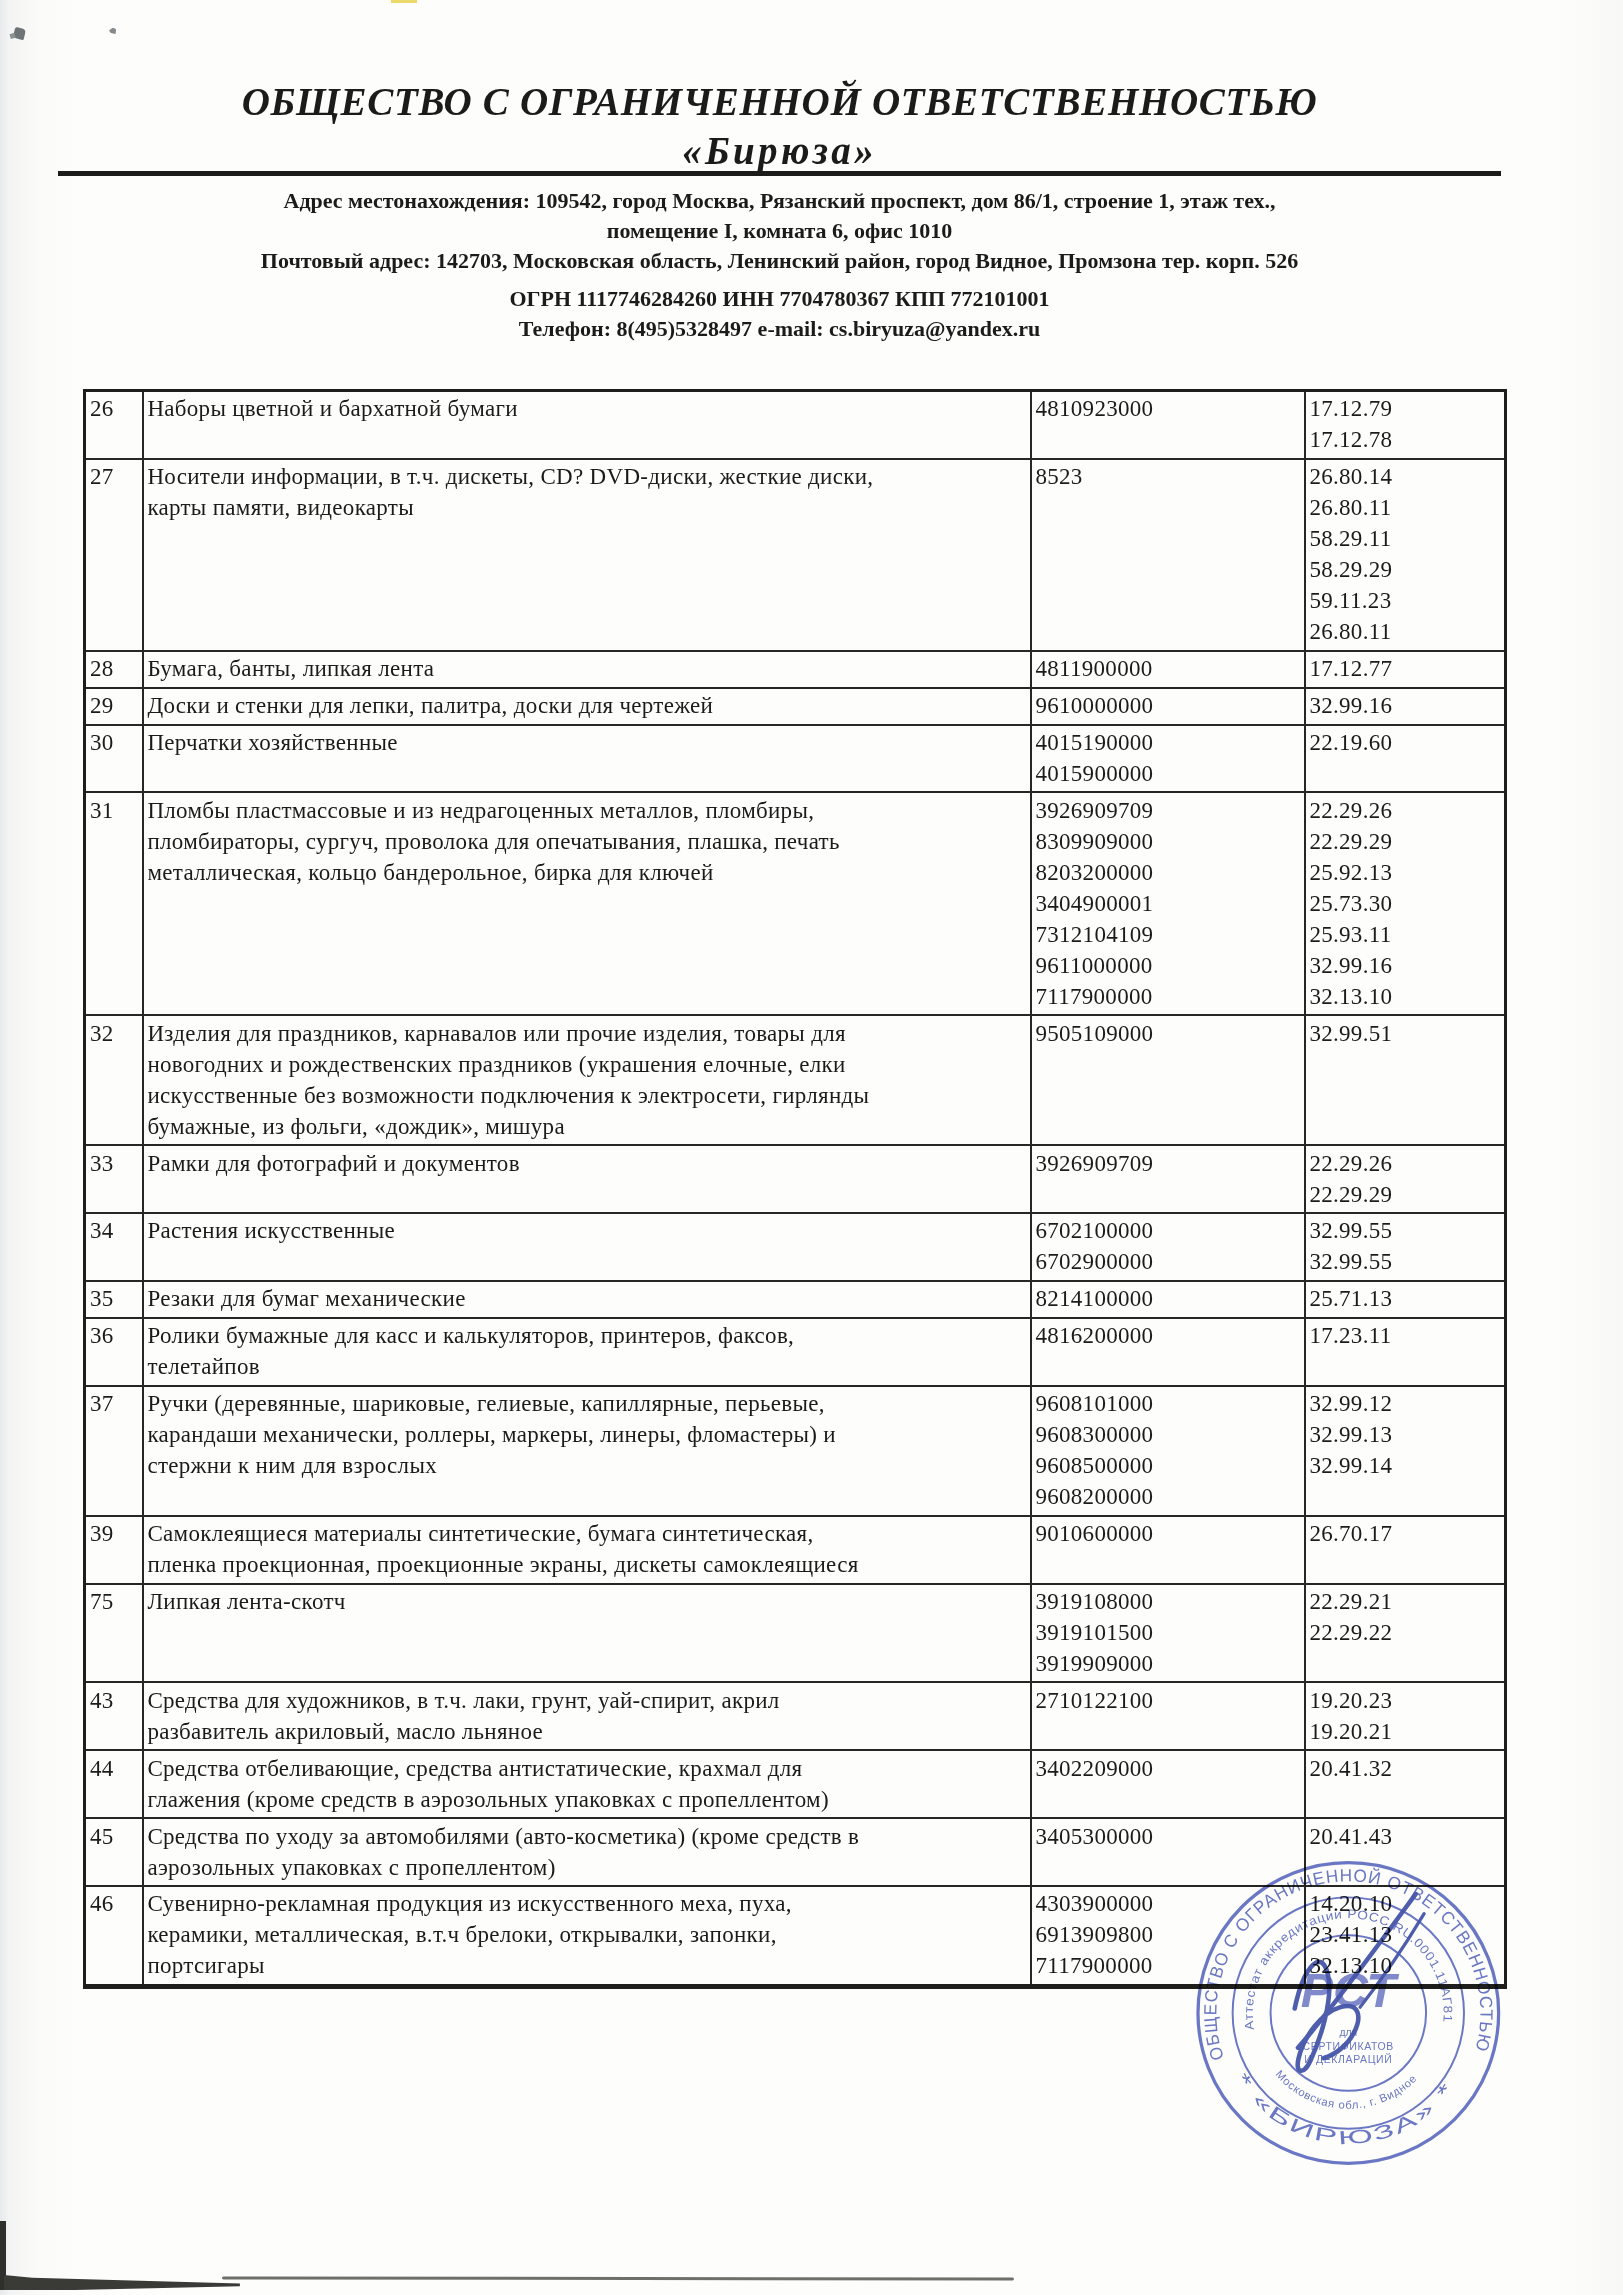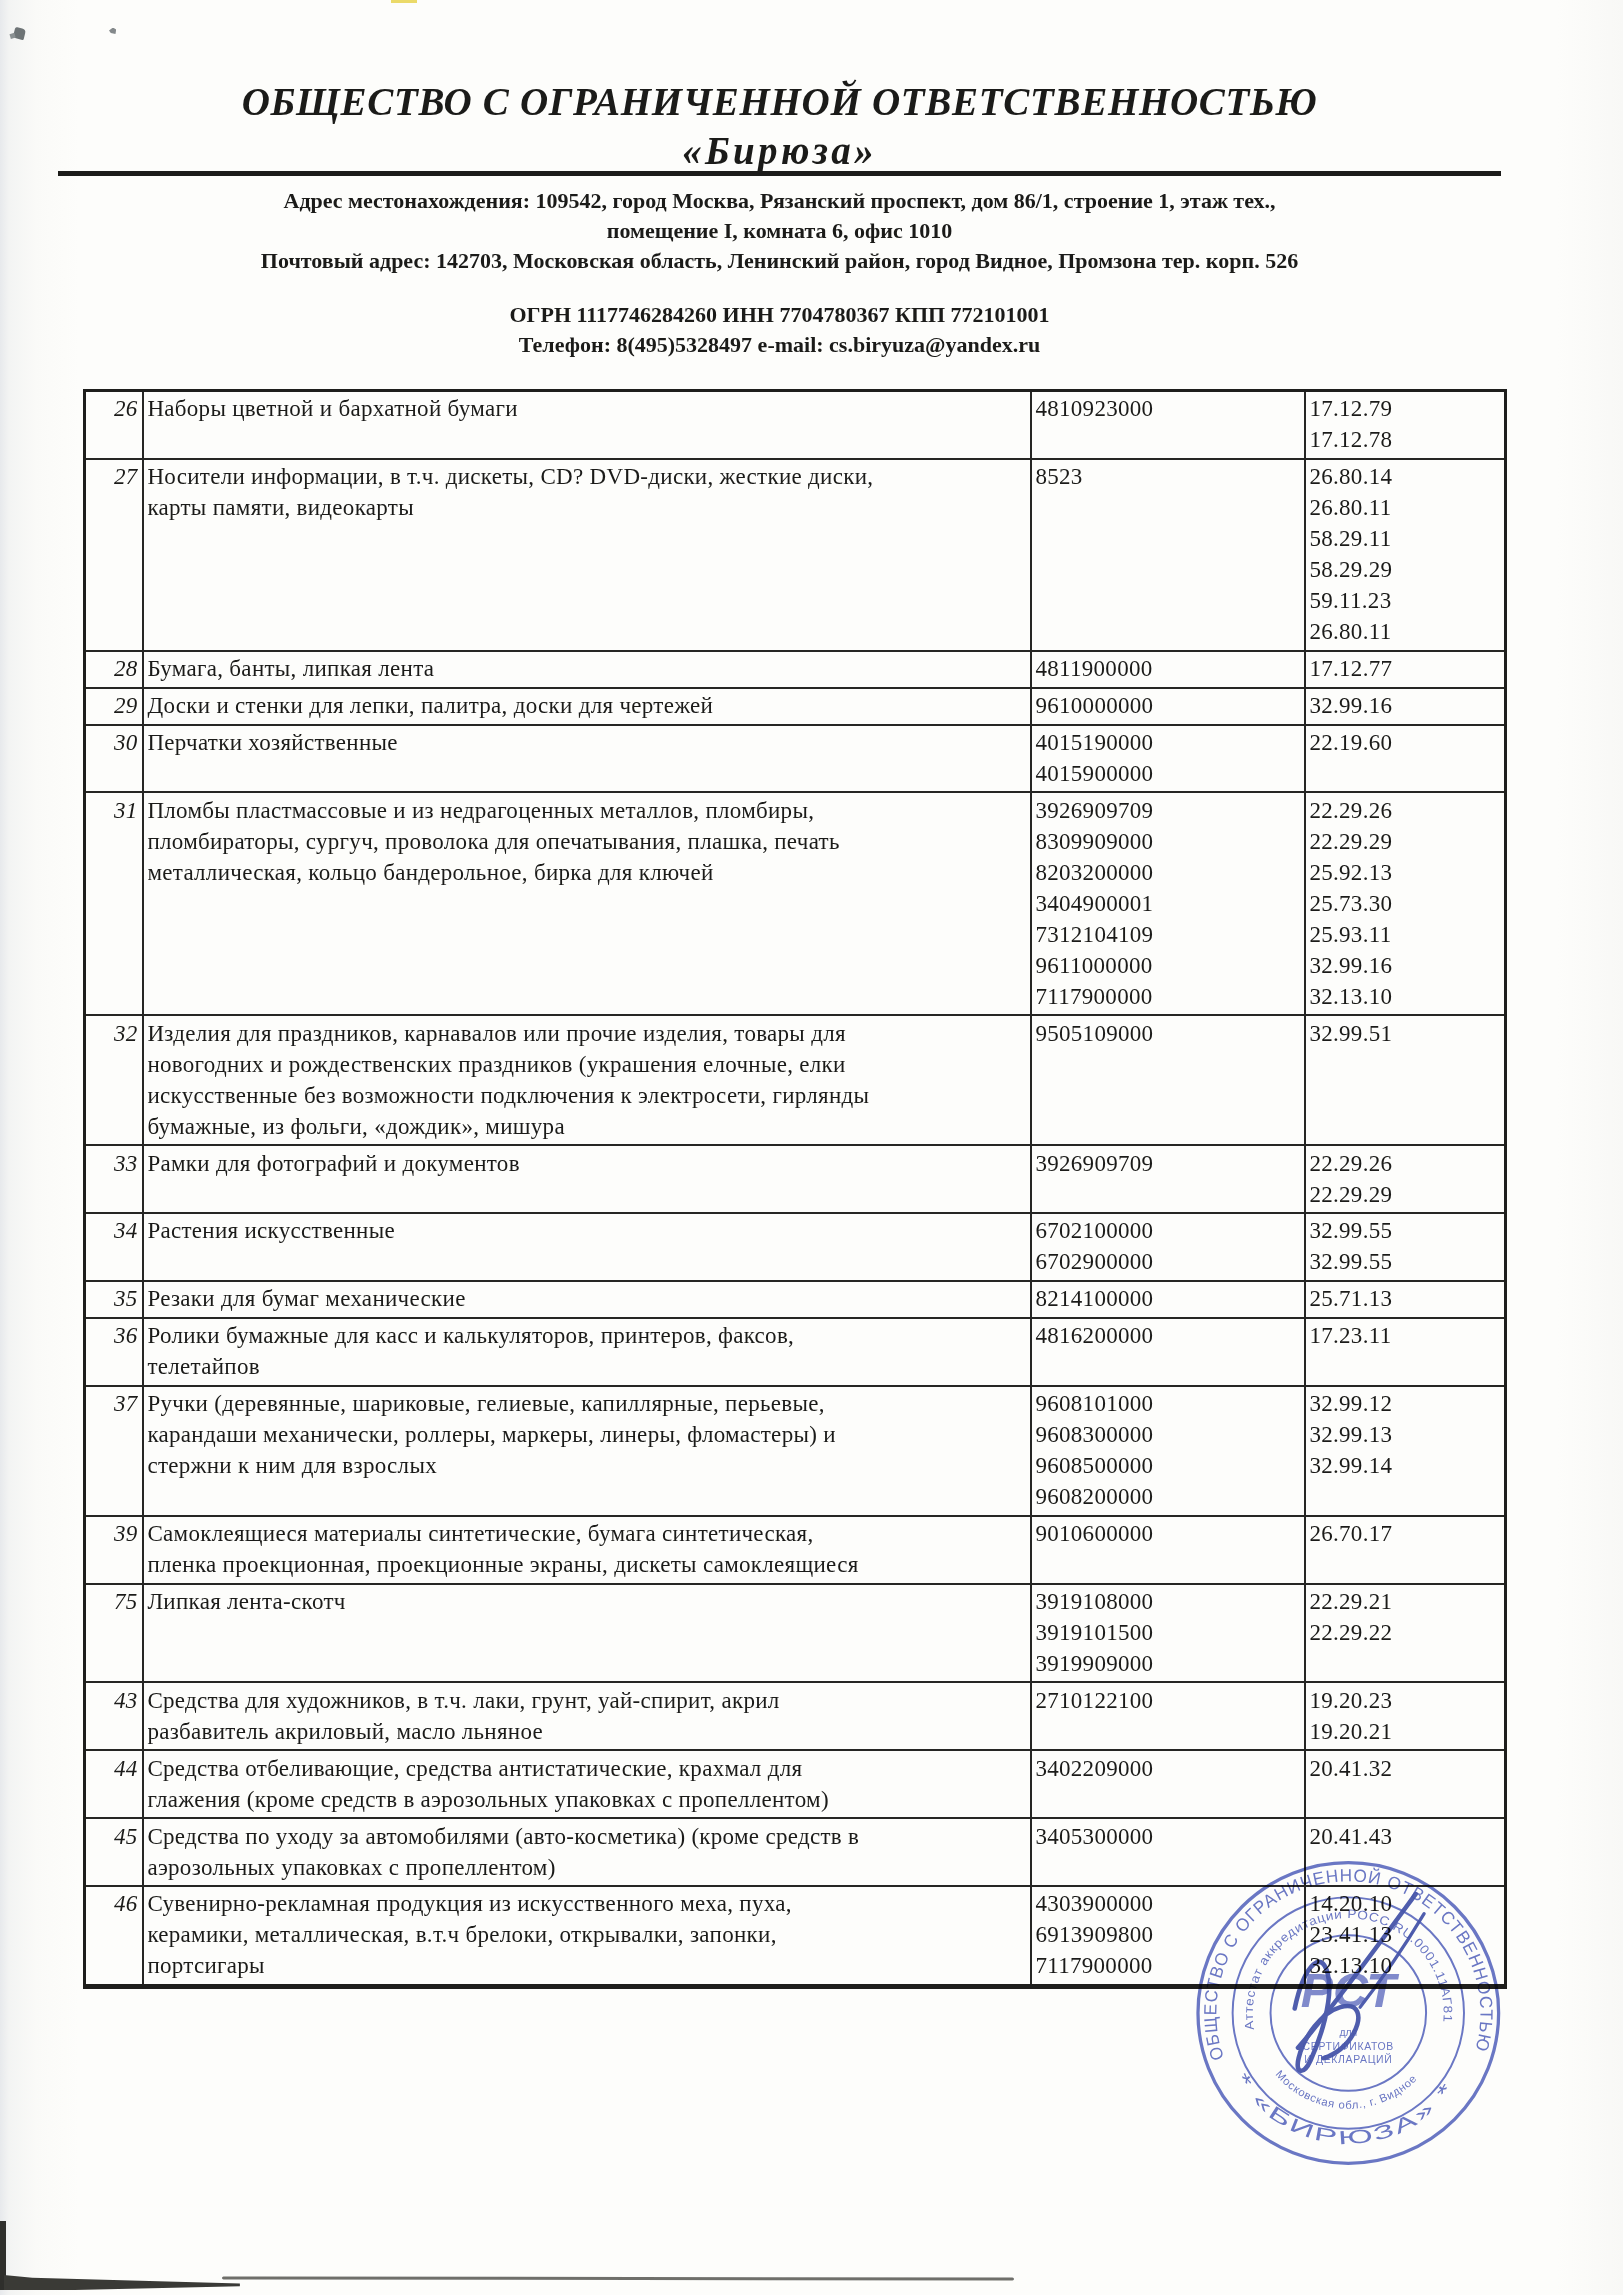--- a/index.html
+++ b/index.html
@@ -6,31 +6,31 @@
   body{
     width:1623px;height:2295px;position:relative;overflow:hidden;
     background:linear-gradient(90deg,#e7e9ec 0px,#f3f4f3 9.2px,#fafaf8 36px,#fdfdfb 79px,#fdfdfb 1557px,#f8f8f6 1623px);
     font-family:"Liberation Serif","DejaVu Serif",serif;color:#1b1b19;
   }
   .hdr-center{position:absolute;left:58px;width:1443px;text-align:center;font-weight:bold;}
   .title1{top:79px;font-size:39px;font-weight:bold;font-style:italic;letter-spacing:0.7px;white-space:nowrap;}
   .title2{top:128px;font-size:39px;font-weight:bold;font-style:italic;letter-spacing:3.3px;}
   .rule{position:absolute;left:58px;top:171px;width:1443px;height:5.2px;background:#1c1c1a;}
   .addr{top:186px;font-size:22px;line-height:30px;}
-  .reg{top:300px;font-size:22px;line-height:30px;}
+  .reg{top:284px;font-size:22px;line-height:30px;}
 
   table.goods{
     position:absolute;left:83px;top:389px;border-collapse:collapse;table-layout:fixed;
     width:1422px;border:3.3px solid #1e1e1c;border-top-width:3.9px;border-bottom-width:5.9px;
   }
   table.goods td{
     border:2px solid #262624;vertical-align:top;font-size:23px;line-height:31px;
     padding:1.3px 3.9px 2.6px 3.9px;letter-spacing:0.3px;
   }
-  td.c-num{text-align:right;padding-top:2px;font-style:italic;}
+  td.c-num{text-align:left;padding-top:2px;}
   td.c-desc{padding-left:17px;padding-right:9.2px;}
   td.c-code{padding-left:13px;letter-spacing:1px;margin-left:28px;}
   td.c-okpd{padding-left:17px;letter-spacing:1px;}
   .line{white-space:nowrap;}
 
   
   .stamp{position:absolute;left:1164px;top:1832px;width:366px;height:366px;mix-blend-mode:multiply;opacity:.92;}
   .stamp text{font-family:"Liberation Sans","DejaVu Sans",sans-serif;}
 
   

